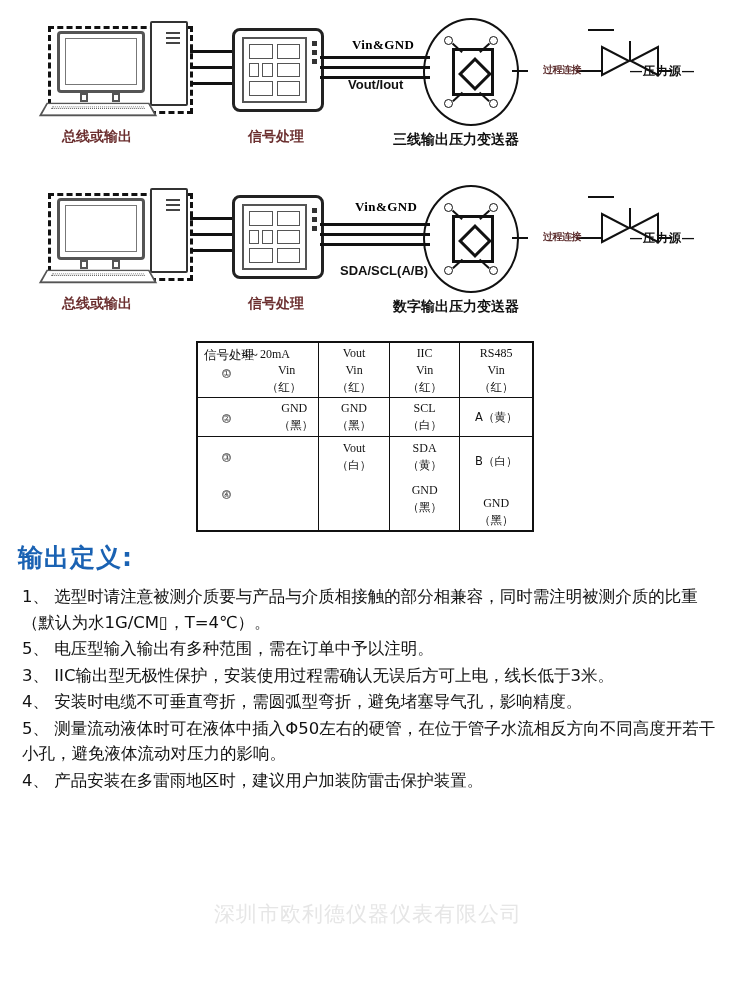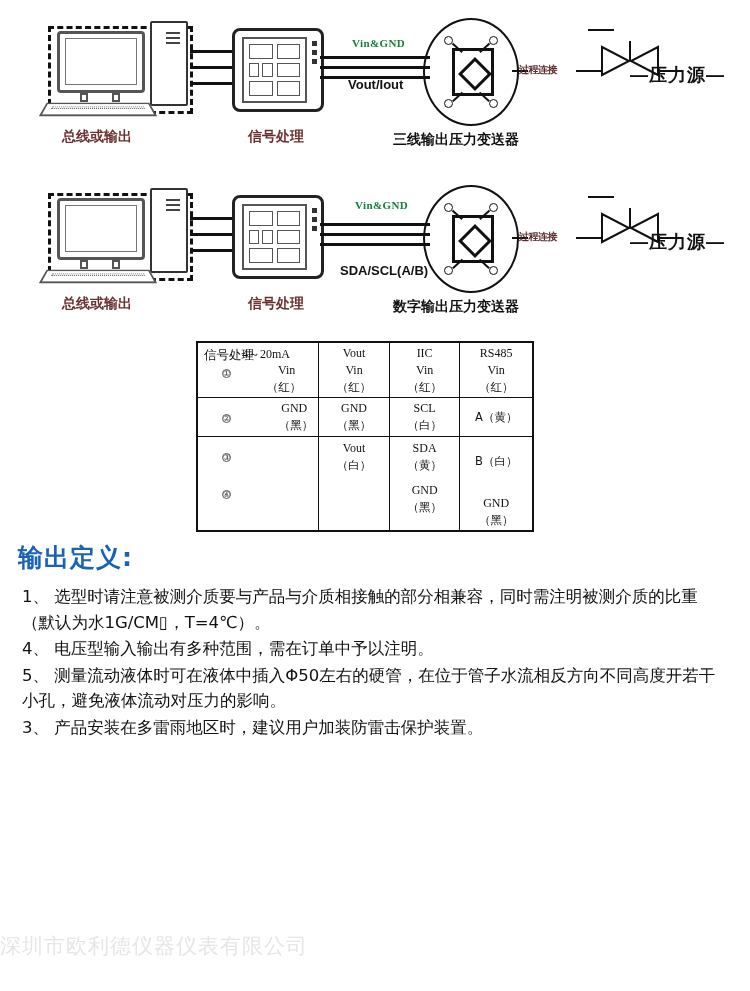--- a/index.html
+++ b/index.html
@@ -109,28 +109,29 @@
   .valve svg { position:absolute; left:0; top:0; }
 
   .lbl { position:absolute; white-space:nowrap; }
   .lbl-red {
     color:#6b2f2f; font-weight:bold; font-size:14px;
     font-family:"DejaVu Sans","Liberation Sans",sans-serif;
   }
   .lbl-black { color:#111; font-weight:bold; font-size:14px; }
   .lbl-sig { color:#111; font-size:13px; font-weight:bold; }
   .lbl-serif {
-    color:#15803d; font-size:11px; font-weight:bold;
+    color:#000000; font-size:13px; font-weight:bold;
     font-family:"Liberation Serif","DejaVu Serif",serif; letter-spacing:.4px;
   }
   .lbl-tiny {
     color:#5c2d2d; font-size:10px; font-weight:bold; letter-spacing:-.5px;
     font-family:"DejaVu Sans",sans-serif;
-  }
-  .lbl-src { color:#111; font-size:18px; font-weight:bold; letter-spacing:1px;text-align:right; }
+    margin-left:24px;
+  }
+  .lbl-src { color:#111; font-size:12px; font-weight:bold; letter-spacing:1px;text-align:right; }
 
   
   #pin-table {
     position:absolute; left:196px; top:341px; width:338px;
     border-collapse:collapse;
     border:2px solid #111;
     font-family:"Liberation Serif","DejaVu Serif",serif;
     font-size:12px;
   }
   #pin-table td {
@@ -159,21 +160,21 @@
     font-family:"DejaVu Sans","Liberation Sans",sans-serif;
   }
   #tips-list {
     position:absolute; left:22px; top:584px; width:706px;
     font-family:"DejaVu Sans","Liberation Sans",sans-serif;
     font-size:16.5px; color:#111; line-height:1.55;
   }
   #tips-list p { margin:0 0 1px 0; text-indent:0; }
 
   
-  #watermark { position:absolute; left:0; top:900px; width:750px; text-align:left;margin-top:32px; }
+  #watermark { position:absolute; left:0; top:900px; width:750px; text-align:center; }
   #watermark div {
     color:#e6e6e6; font-family:"DejaVu Sans","Liberation Sans",sans-serif;
     padding-right:14px; white-space:nowrap;
   }
   #wm-company { font-size:21px; letter-spacing:1px; }
   #wm-shop { font-size:23px; letter-spacing:.5px; margin-top:2px; }
 </style>
 </head>
 <body>
 
@@ -411,20 +412,22 @@
         <div class="cn">（黑）</div>
       </td>
     </tr>
   </tbody>
 </table>
 
 <div id="tips-heading">输出定义:</div>
 
 <div id="tips-list">
   <p>1、 选型时请注意被测介质要与产品与介质相接触的部分相兼容，同时需注明被测介质的比重（默认为水1G/CM▯，T=4℃）。</p>
-  <p>4、 电压型输入输出有多种范围，需在订单中予以注明。</p>
+  <p>5、 电压型输入输出有多种范围，需在订单中予以注明。</p>
+  <p>3、 IIC输出型无极性保护，安装使用过程需确认无误后方可上电，线长低于3米。</p>
+  <p>4、 安装时电缆不可垂直弯折，需圆弧型弯折，避免堵塞导气孔，影响精度。</p>
   <p>5、 测量流动液体时可在液体中插入Φ50左右的硬管，在位于管子水流相反方向不同高度开若干小孔，避免液体流动对压力的影响。</p>
-  <p>3、 产品安装在多雷雨地区时，建议用户加装防雷击保护装置。</p>
+  <p>4、 产品安装在多雷雨地区时，建议用户加装防雷击保护装置。</p>
 </div>
 
 <div id="watermark">
   <div id="wm-company">深圳市欧利德仪器仪表有限公司</div>
 </div>
 
 </body></html>

